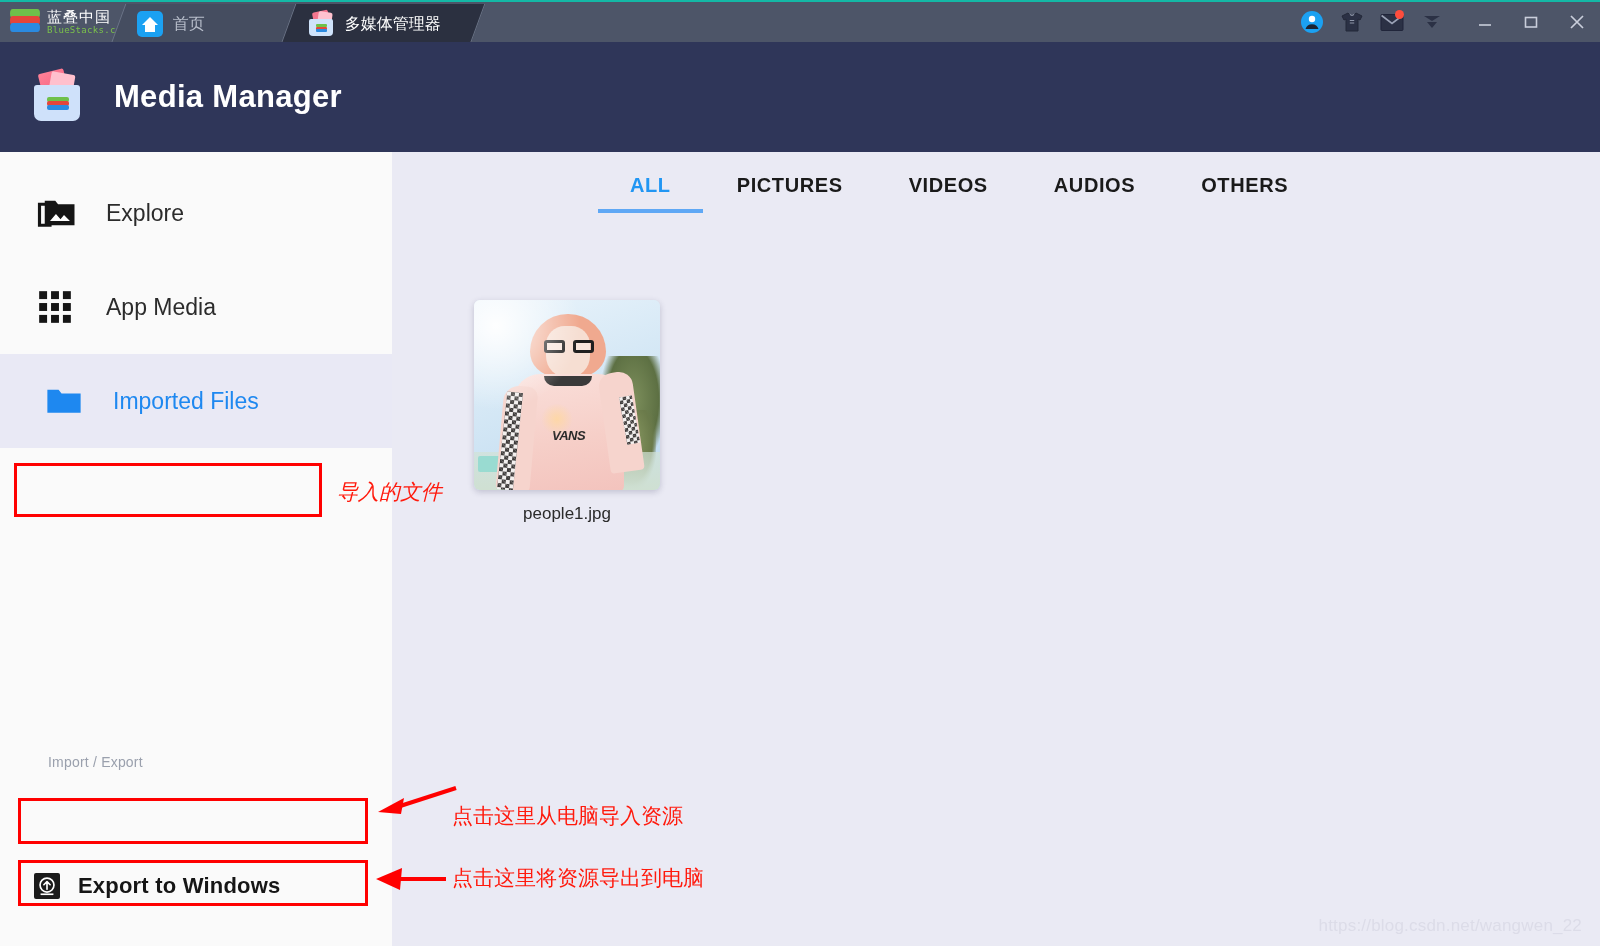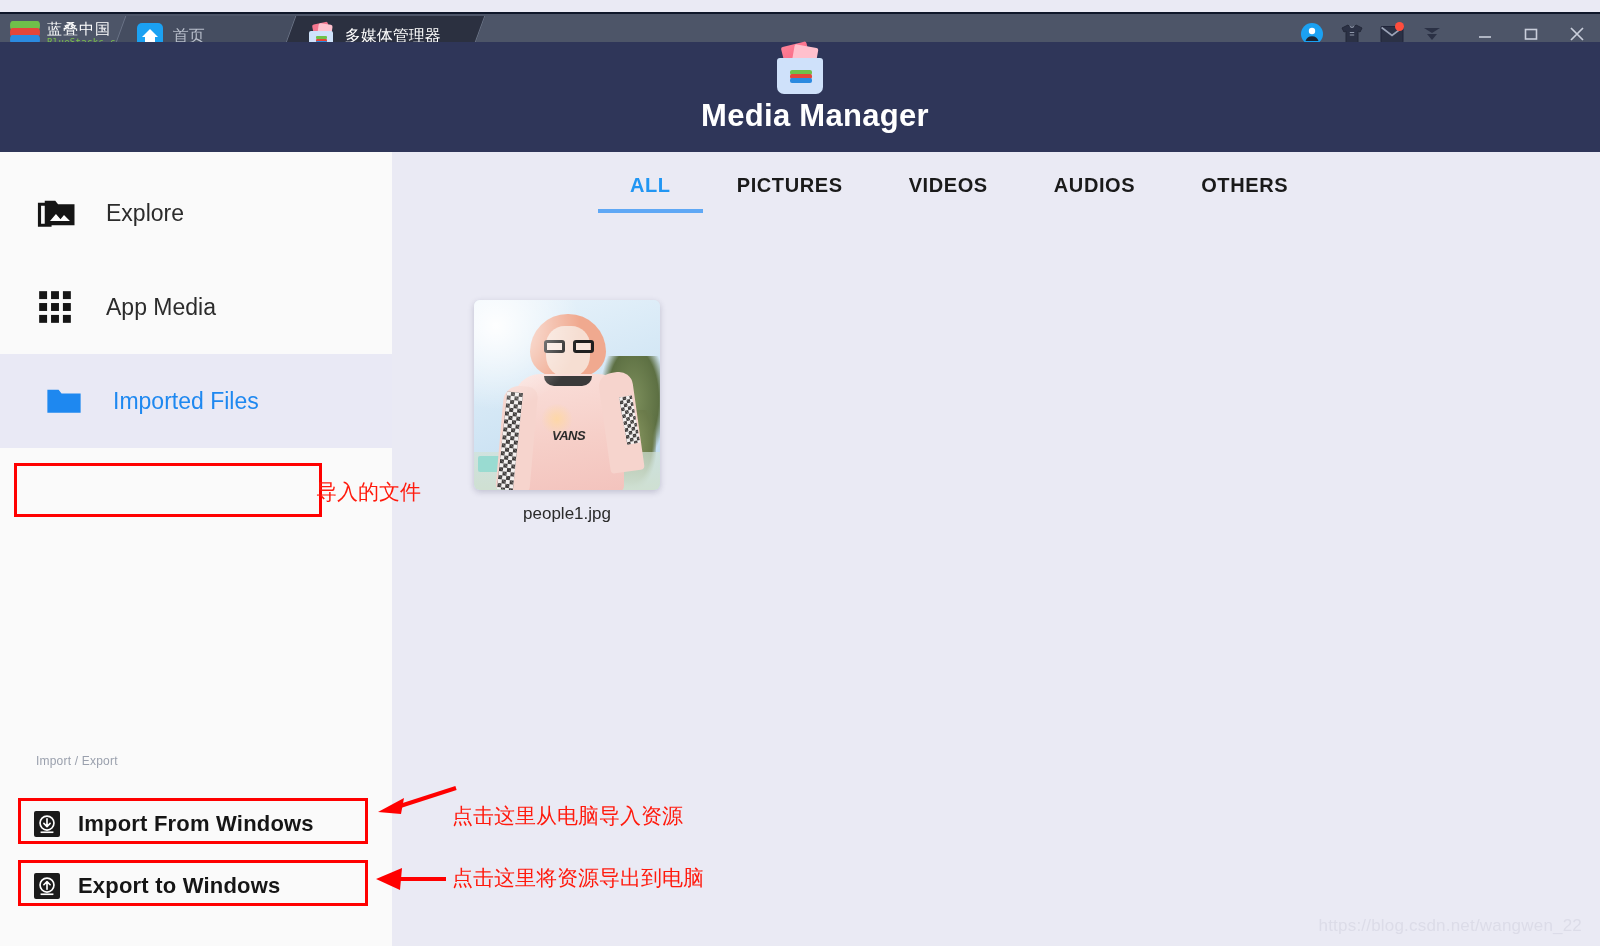--- a/index.html
+++ b/index.html
@@ -5,23 +5,23 @@
   * { box-sizing: border-box; margin: 0; padding: 0; }
   html, body {
     width: 1600px; height: 946px;
     font-family: "Liberation Sans", "DejaVu Sans", sans-serif;
     overflow: hidden; background: #eaeaf4;
   }
   #root { position: relative; width: 1600px; height: 946px; }
 
   
   .titlebar {
-    position: absolute; left: 0; top: 12px; width: 1600px; height: 42px;
+    position: absolute; left: 0; top: 0; width: 1600px; height: 42px;
     background: #4d5568;
-    border-top: 2px solid #0f172a;
+    border-top: 2px solid #14b8a6;
     overflow: hidden;
   }
   .tb-brand {
     position: absolute; left: 10px; top: 0; height: 40px;
     display: flex; align-items: center; gap: 7px;
   }
   .bs-logo { width: 30px; height: 26px; position: relative; }
   .bs-logo i { position: absolute; left: 0; width: 30px; height: 9px; border-radius: 3px/5px; display:block; }
   .bs-logo i.l1 { top: 0;  background: #6fc04a; }
   .bs-logo i.l2 { top: 7px; background: #e4453a; }
@@ -68,21 +68,21 @@
 
   .tb-right { position: absolute; right: 0; top: 0; height: 40px; display: flex; align-items: center; }
   .tb-btn { width: 40px; height: 40px; display: flex; align-items: center; justify-content: center; position: relative; }
   .tb-btn svg { display: block; }
   .badge-dot { position: absolute; right: 8px; top: 8px; width: 9px; height: 9px; border-radius: 50%; background: #ff4d3d; }
   .winbtn { width: 46px; height: 40px; display: flex; align-items: center; justify-content: center; color:#c9cedb; }
 
   
   .appheader {
     position: absolute; left: 0; top: 42px; width: 1600px; height: 110px;
-    background: #2f3659; display: flex; align-items: center; padding-left: 30px; flex-direction: column;
+    background: #2f3659; display: flex; align-items: center; padding-left: 30px;
   }
   .app-icon { width: 60px; height: 56px; position: relative; margin-right: 24px; }
   .app-icon .p1 { position:absolute; left: 10px; top: 2px; width: 26px; height: 22px; background: linear-gradient(160deg,#ff8197,#f4607f); transform: rotate(-14deg); border-radius:2px; }
   .app-icon .p2 { position:absolute; left: 20px; top: 4px; width: 24px; height: 20px; background: #ffc0cd; transform: rotate(10deg); border-radius:2px; }
   .app-icon .pocket { position:absolute; left: 4px; top: 16px; width: 46px; height: 36px; background: #cfe1fa; border-radius: 3px 3px 7px 7px; }
   .app-icon .stack { position:absolute; left: 17px; top: 28px; width: 22px; height: 15px; }
   .app-icon .stack b { position:absolute; left:0; width: 22px; height: 5px; border-radius: 2px; display:block; }
   .app-icon .stack b:nth-child(1){ top:0; background:#6fc04a;}
   .app-icon .stack b:nth-child(2){ top:4px; background:#e4453a;}
   .app-icon .stack b:nth-child(3){ top:8px; background:#2b8ae0;}
@@ -97,22 +97,22 @@
     height: 94px; display: flex; align-items: center; padding-left: 36px;
   }
   .side-item .ico { width: 46px; display: flex; align-items: center; justify-content: flex-start; }
   .side-item .lbl { font-size: 23px; color: #2b2b2b; margin-left: 24px; }
   .side-item.active { background: #e9e9f5; padding-left: 43px; }
   .side-item.active .lbl { color: #1e88f0; }
 
   .sd-spacer { height: 14px; }
 
   .import-export-label {
-    position: absolute; left: 36px; top: 602px;
-    font-size: 12px; color: #9aa0ad; letter-spacing: .2px;
+    position: absolute; left: 48px; top: 602px;
+    font-size: 14px; color: #9aa0ad; letter-spacing: .2px;
   }
   .io-btn {
     position: absolute; left: 20px; width: 346px; height: 42px;
     background: #fafafa; display: flex; align-items: center; padding-left: 14px;
   }
   .io-btn .ico-sq {
     width: 26px; height: 26px; background: #1b1b1b; display: flex; align-items: center; justify-content: center;
     border-radius: 2px;
   }
   .io-btn .lbl { font-size: 22px; font-weight: bold; color: #161616; margin-left: 18px; letter-spacing: .2px; }
@@ -318,30 +318,20 @@
         <svg width="42" height="42" viewBox="0 0 24 24">
             <path d="M2.5 5.5h6.4l1.7 2.2H21.5v11H2.5z" fill="#1e88f0"></path>
           </svg>
       </span>
       <span class="lbl">Imported Files</span>
     </div>
 
 
     <div class="import-export-label">Import / Export</div>
 
-    <div class="io-btn" style="top:651px;">
-      <span class="ico-sq">
-        <svg width="22" height="22" viewBox="0 0 24 24">
-            <circle cx="12" cy="11" r="7.6" fill="none" stroke="#fff" stroke-width="1.8"></circle>
-            <path d="M12 6.4v8.2M8.6 11.4 12 14.8l3.4-3.4" fill="none" stroke="#fff" stroke-width="1.8" stroke-linecap="round" stroke-linejoin="round"></path>
-            <path d="M5 21h14" stroke="#fff" stroke-width="1.8"></path>
-          </svg>
-      </span>
-      <span class="lbl">Import From Windows</span>
-    </div>
 
     <div class="io-btn" style="top:713px;">
       <span class="ico-sq">
         <svg width="22" height="22" viewBox="0 0 24 24">
             <circle cx="12" cy="11" r="7.6" fill="none" stroke="#fff" stroke-width="1.8"></circle>
             <path d="M12 15.6V7.4M8.6 10.6 12 7.2l3.4 3.4" fill="none" stroke="#fff" stroke-width="1.8" stroke-linecap="round" stroke-linejoin="round"></path>
             <path d="M5 21h14" stroke="#fff" stroke-width="1.8"></path>
           </svg>
       </span>
       <span class="lbl">Export to Windows</span>
@@ -381,21 +371,21 @@
         <span class="flare"></span>
         <span class="sunglow"></span>
       </div>
       <div class="filename">people1.jpg</div>
     </div>
 
     <div class="watermark">https://blog.csdn.net/wangwen_22</div>
   </div>
 
   <div class="redbox" style="left:14px;top:463px;width:308px;height:54px;"></div>
-  <div class="redtext" style="left:316px;top:478px;">导入的文件</div>
+  <div class="redtext" style="left:337px;top:478px;font-style:italic;">导入的文件</div>
 
   <div class="redbox" style="left:18px;top:798px;width:350px;height:46px;"></div>
   <svg style="position:absolute;left:368px;top:786px;" width="90" height="40">
     <path d="M88 2 26 22" stroke="#ff0000" stroke-width="4" fill="none"></path>
     <path d="M10 26 36 12 33 28z" fill="#ff0000"></path>
   </svg>
   <div class="redtext" style="left:452px;top:802px;">点击这里从电脑导入资源</div>
 
   <div class="redbox" style="left:18px;top:860px;width:350px;height:46px;"></div>
   <svg style="position:absolute;left:368px;top:864px;" width="80" height="32">

